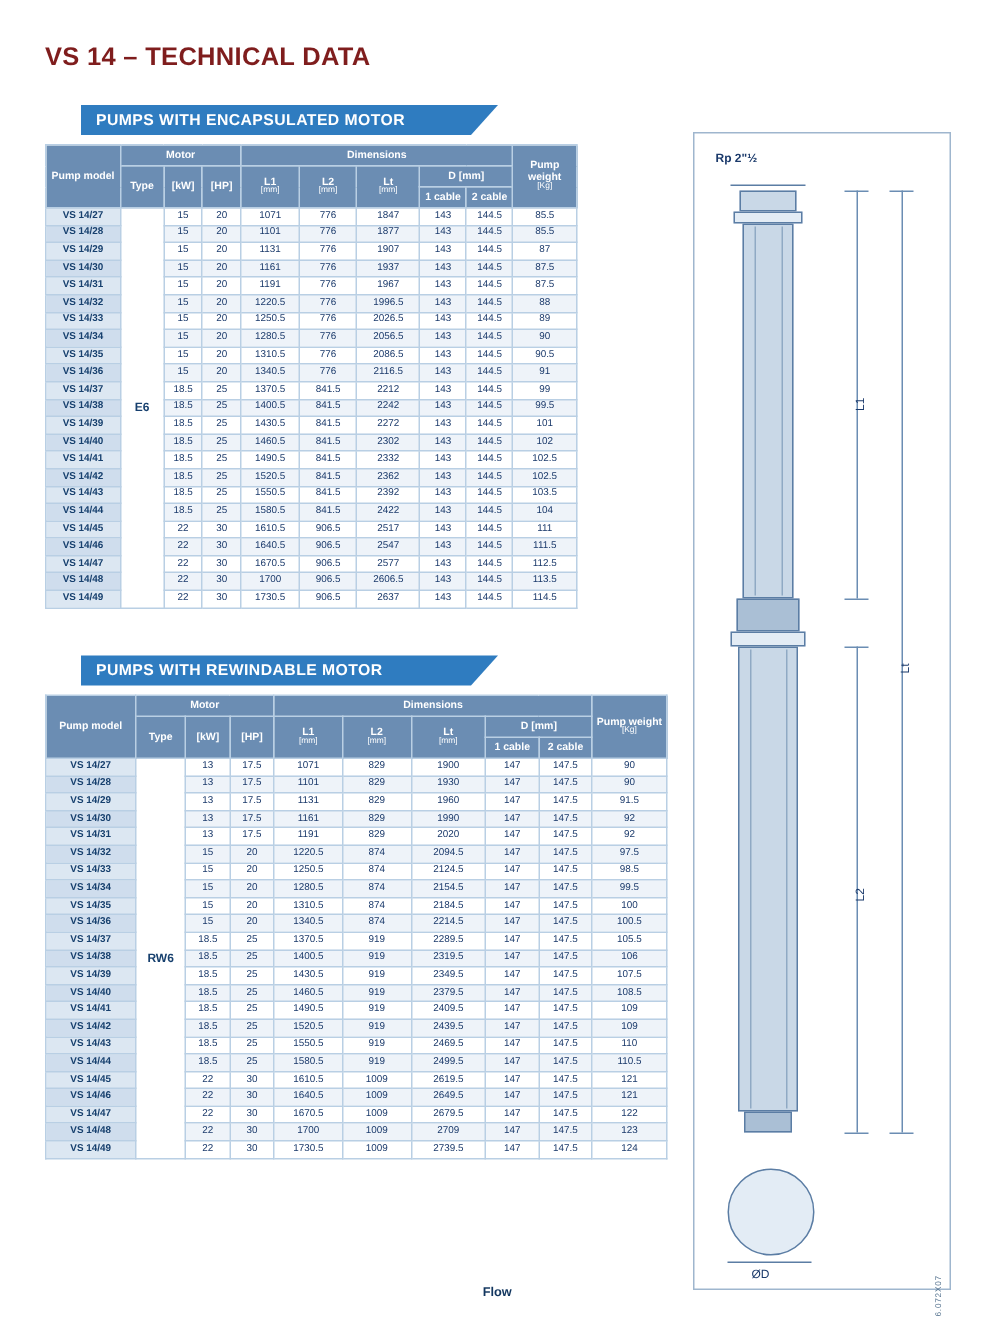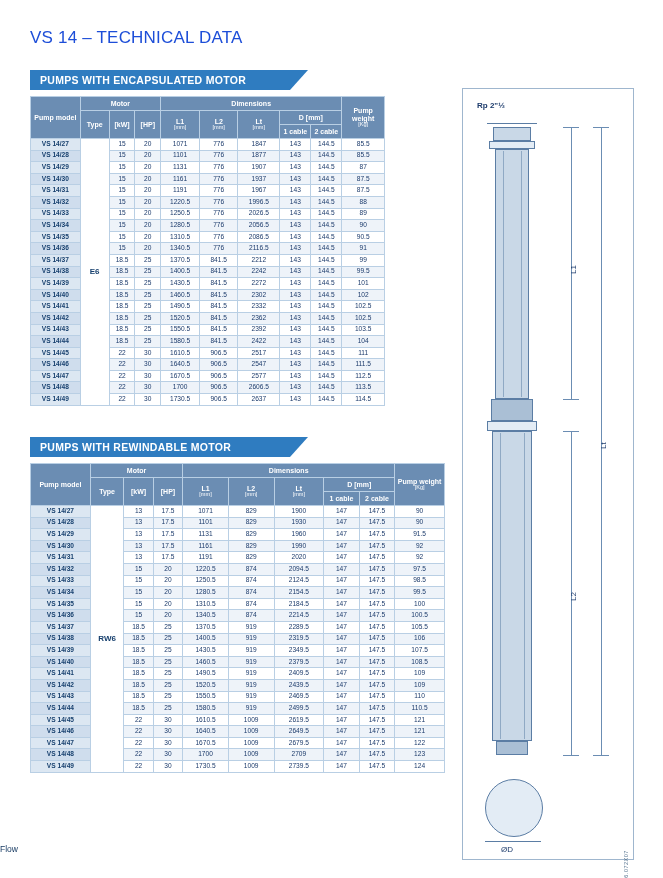--- a/index.html
+++ b/index.html
@@ -18,38 +18,39 @@
   .page {
     position: relative;
     width: 663px;
     height: 878px;
   }
   .title {
     position: absolute;
     left: 30px;
     top: 28px;
     font-size: 17px;
-    font-weight: normal;
+    font-weight: bold;
     letter-spacing: 0.2px;
-    color: #1d4ed8;
+    color: #7f1d1d;
   }
 
   
   .banner {
     position: absolute;
     height: 20px;
     background: #2f7cc0;
     color: #ffffff;
     font-size: 10.5px;
     font-weight: bold;
     letter-spacing: 0.3px;
     display: flex;
     align-items: center;
     padding-left: 10px;
     box-sizing: border-box;
+    margin-left: 24px;
   }
   .banner::after {
     content: "";
     position: absolute;
     right: -18px;
     top: 0;
     width: 0;
     height: 0;
     border-top: 20px solid #2f7cc0;
     border-right: 18px solid transparent;
@@ -152,24 +153,24 @@
   .code {
     position: absolute;
     font-size: 5.5px;
     color: #55738f;
     letter-spacing: 0.5px;
   }
   .flow {
     position: absolute;
     left: 0;
     right: 0;
-    bottom: 24px;
-    text-align: left;
+    bottom: 12px;
+    text-align: center;
     font-size: 8.5px;
-    font-weight: normal;
+    font-weight: bold;
     color: #12365f;
   }
   .circle-view {
     position: absolute;
     border: 1px solid #5b7da4;
     border-radius: 50%;
     background: #e3ecf5;
   }
 </style>
 </head>

